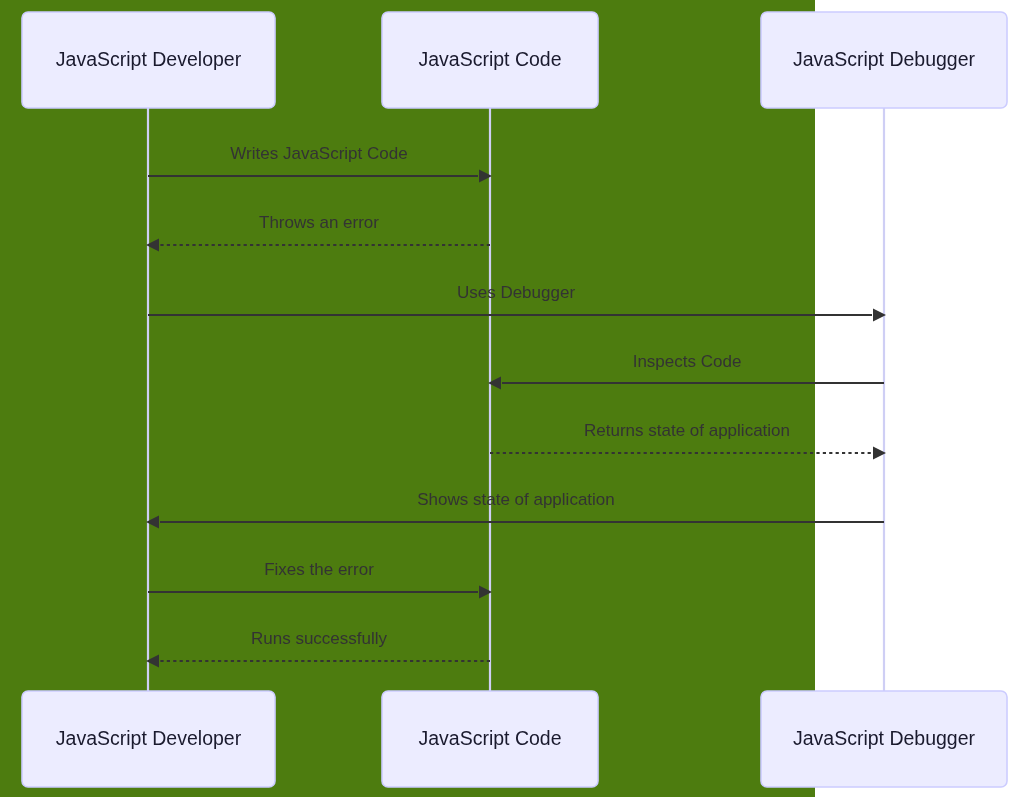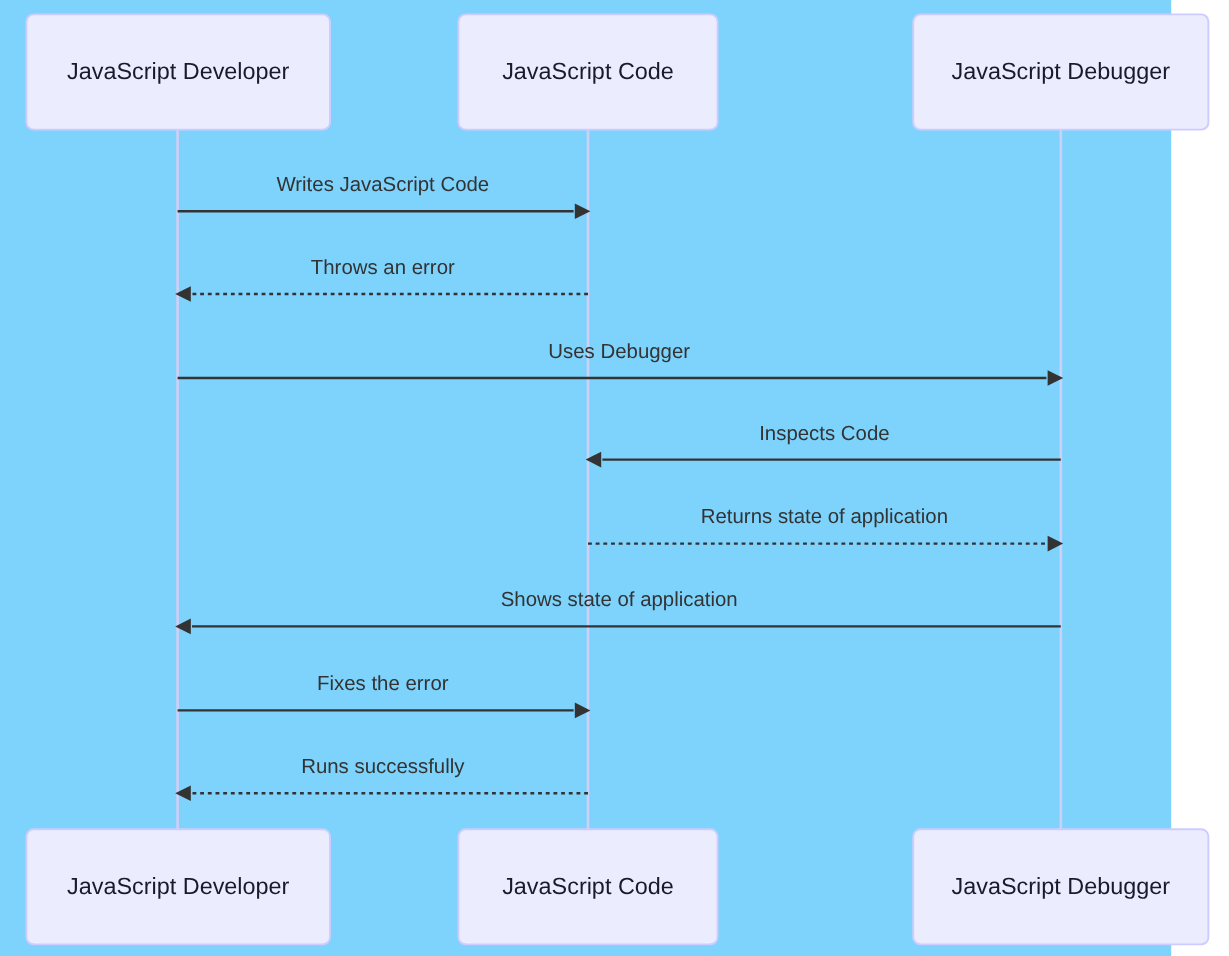--- a/index.html
+++ b/index.html
@@ -9,23 +9,23 @@
     background: #ffffff;
   }
   body {
     width: 1024px;
     height: 797px;
     overflow: hidden;
     font-family: "Liberation Sans", sans-serif;
   }
   #diagram-root {
     position: relative;
-    width: 976px;
+    width: 815px;
     height: 797px;
-    background: #7dd3fc;
+    background: #4d7c0f;
   }
   svg#sequence-svg {
     display: block;
     width: 1024px;
     height: 797px;
   }
   .actor-box-rect {
     fill: #ECECFF;
     stroke: #CCCCFF;
     stroke-width: 1.6;

